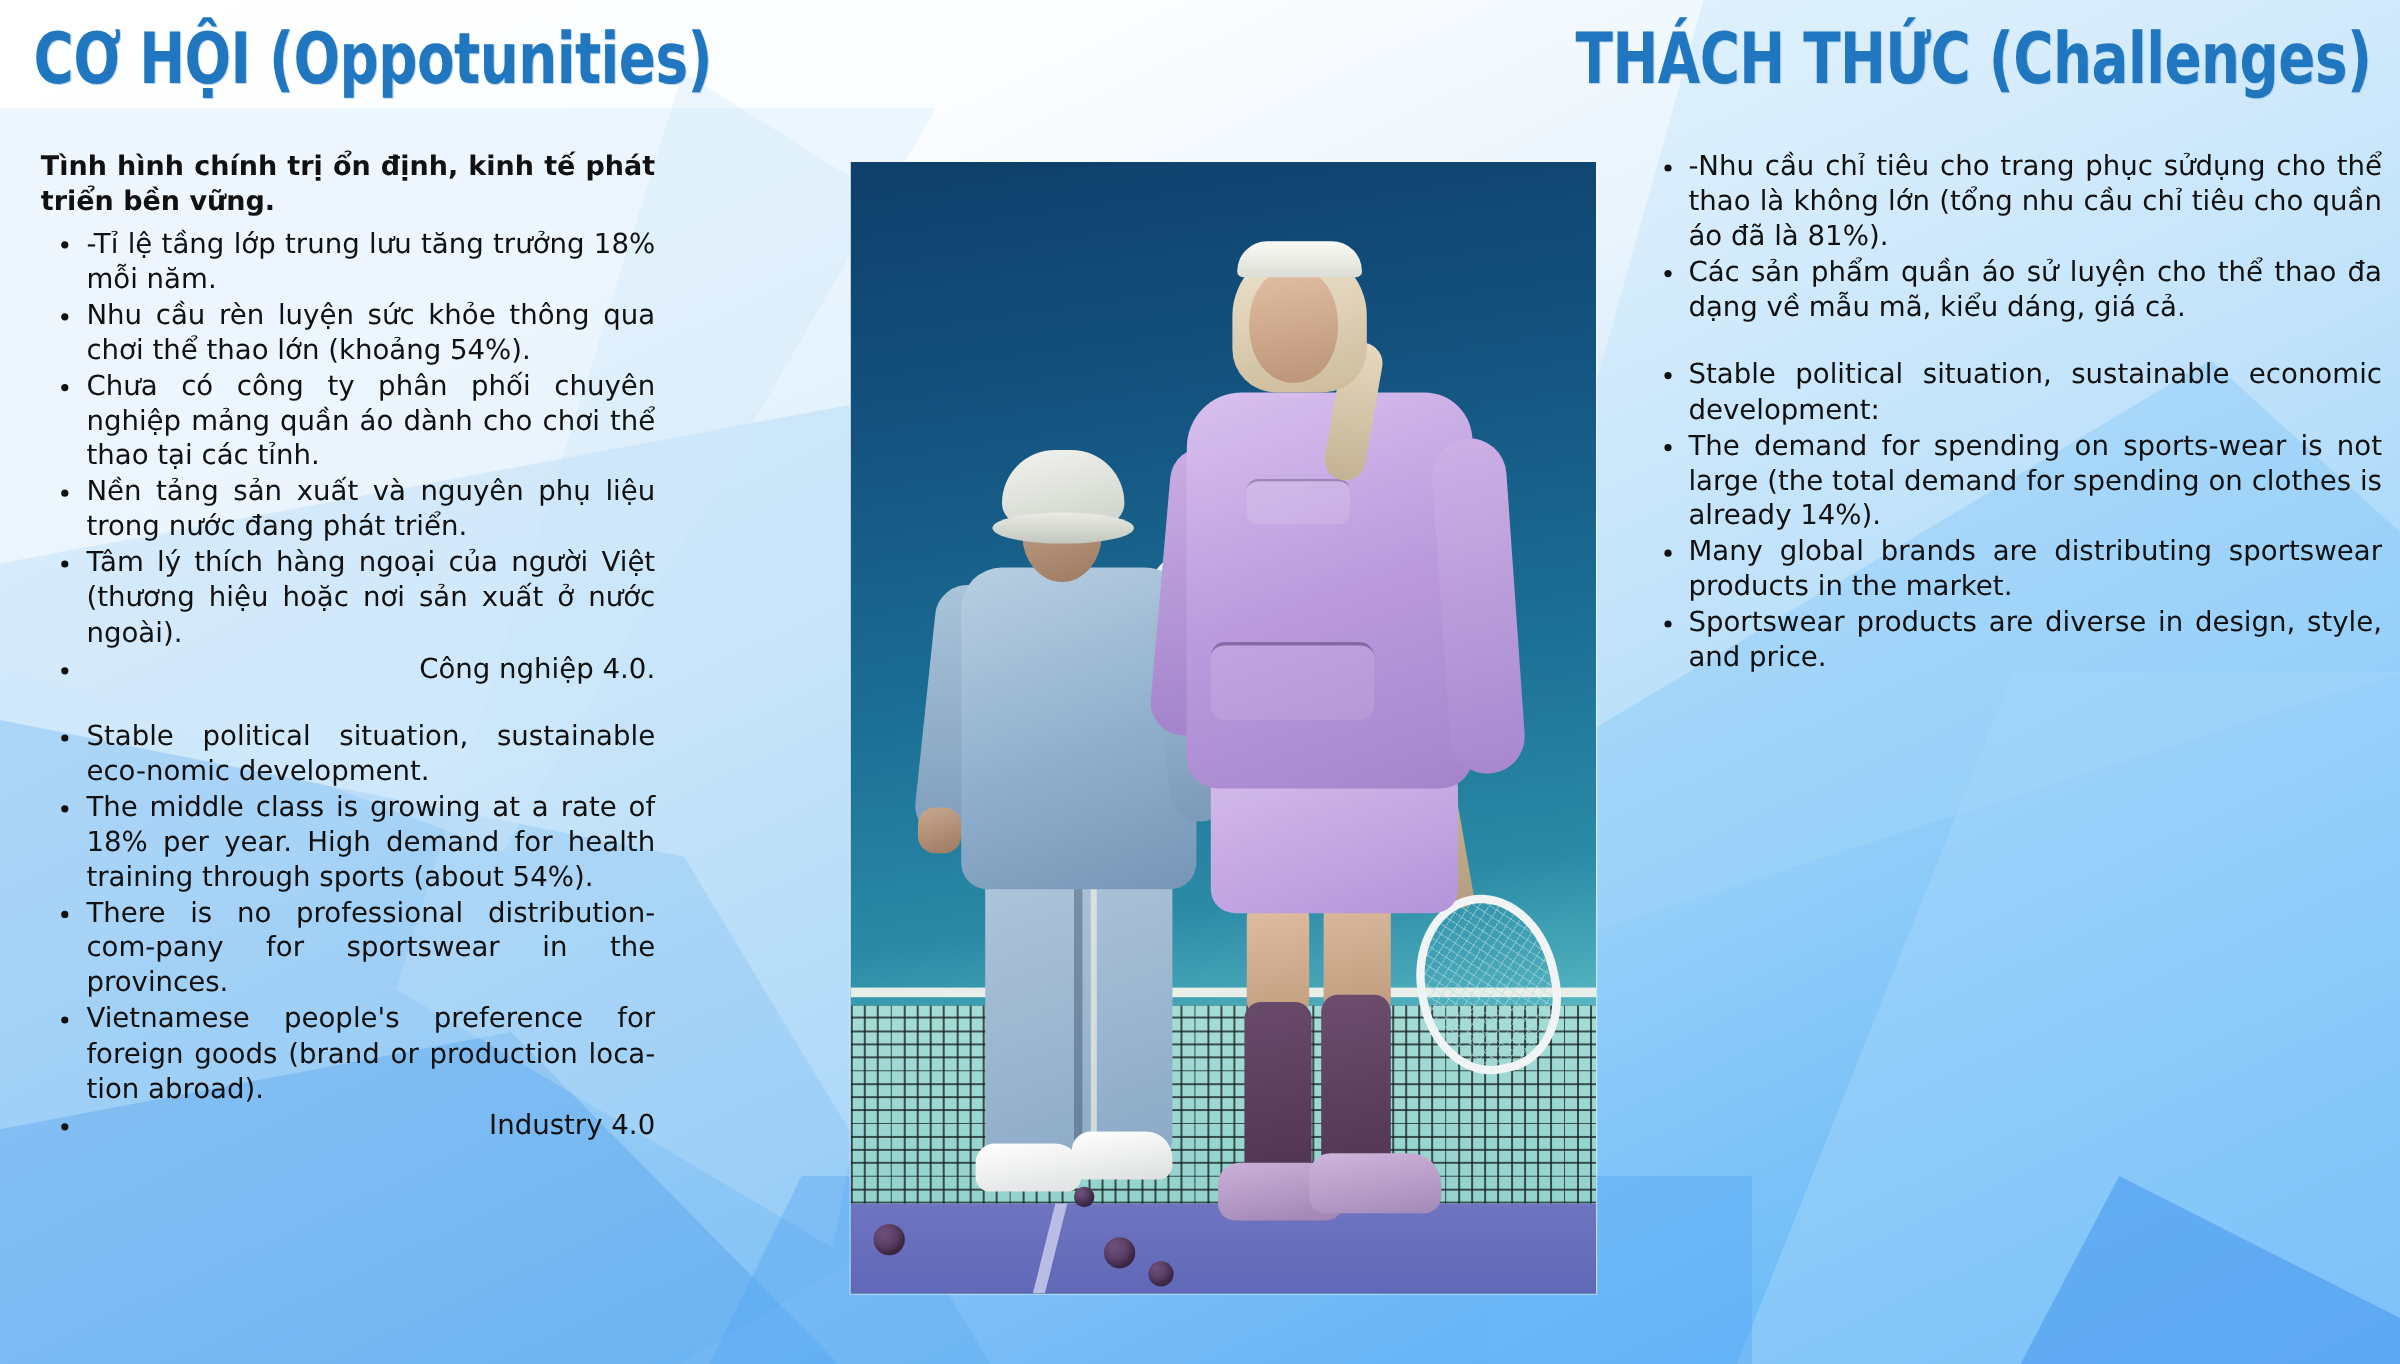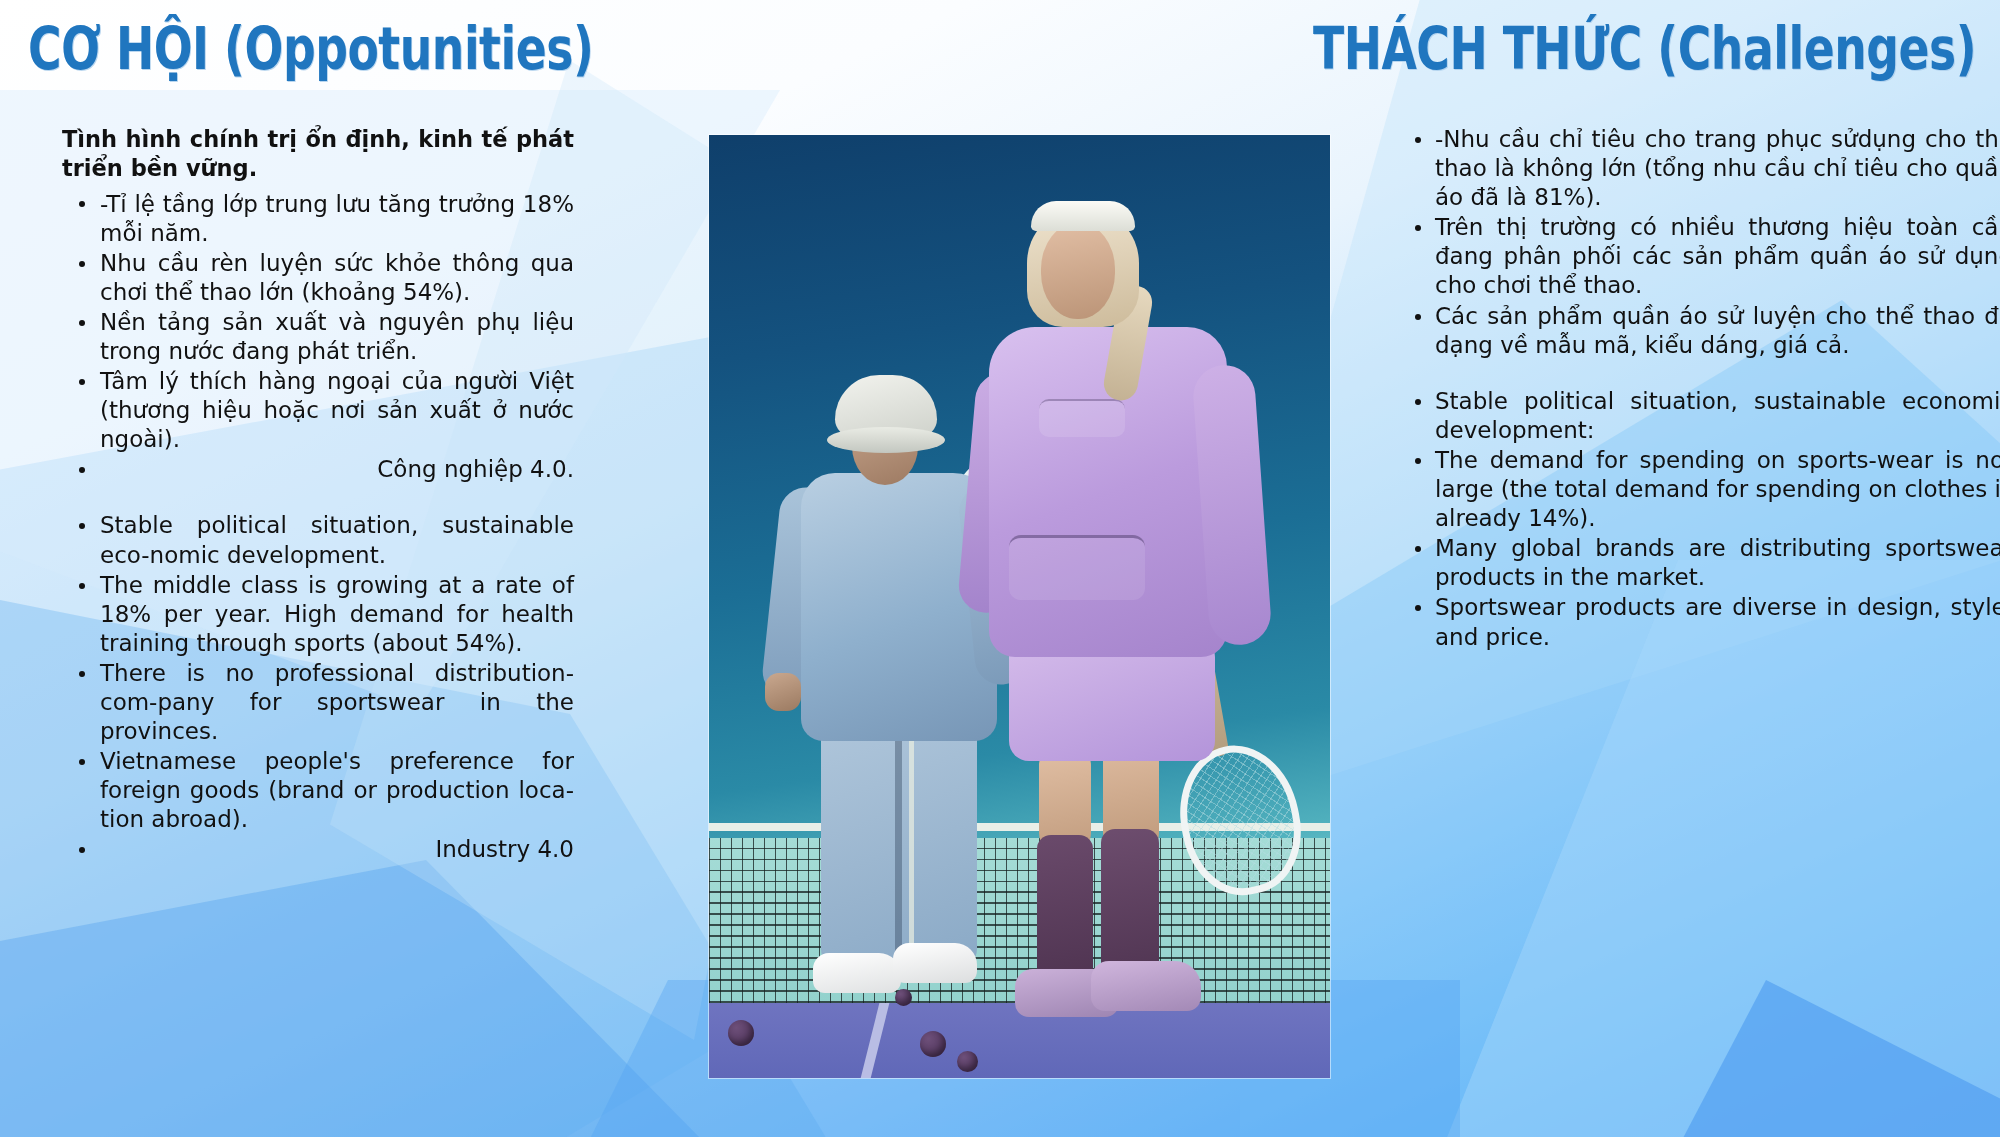--- a/index.html
+++ b/index.html
@@ -51,21 +51,21 @@
     font-family:"DejaVu Sans Condensed","Liberation Sans Narrow","Liberation Sans",sans-serif;
     font-weight:bold;font-size:59px;letter-spacing:-.5px;
     color:#2076BF;white-space:nowrap;
     transform:scaleX(.86);
     text-shadow:1px 1px 0 rgba(170,205,235,.8);
   }
   .title-left{left:28px;transform-origin:left top;}
   .title-right{right:24px;transform-origin:right top;}
 
   
-  .col{position:absolute;top:125px;color:#111;margin-left:28px;}
+  .col{position:absolute;top:125px;color:#111;}
   .col-left{left:34px;width:512px;}
   .col-right{left:1373px;width:612px;}
 
   .lead{
     font-weight:bold;font-size:22.5px;line-height:1.30;
     margin:0 0 6px 0;text-align:justify;
   }
 
   ul.bullets{list-style:none;margin:0;padding:0;}
   ul.bullets li{
@@ -214,40 +214,40 @@
 
   <div class="title title-left">CƠ HỘI (Oppotunities)</div>
   <div class="title title-right">THÁCH THỨC (Challenges)</div>
 
   <div class="col col-left">
     <p class="lead">Tình hình chính trị ổn định, kinh tế phát triển bền vững.</p>
 
     <ul class="bullets">
       <li>-Tỉ lệ tầng lớp trung lưu tăng trưởng 18% mỗi năm.</li>
       <li>Nhu cầu rèn luyện sức khỏe thông qua chơi thể thao lớn (khoảng 54%).</li>
+      <li>Chưa có công ty phân phối chuyên nghiệp mảng quần áo dành cho chơi thể thao tại các tỉnh.</li>
       <li>Nền tảng sản xuất và nguyên phụ liệu trong nước đang phát triển.</li>
       <li>Tâm lý thích hàng ngoại của người Việt (thương hiệu hoặc nơi sản xuất ở nước ngoài).</li>
       <li class="last-line-left">Công nghiệp 4.0.</li>
     </ul>
 
     <div class="gap"></div>
 
     <ul class="bullets">
       <li>Stable political situation, sustainable eco-nomic development.</li>
       <li>The middle class is growing at a rate of 18% per year. High demand for health training through sports (about 54%).</li>
       <li>There is no professional distribution-com-pany for sportswear in the provinces.</li>
       <li>Vietnamese people's preference for foreign goods (brand or production loca-tion abroad).</li>
       <li class="last-line-left">Industry 4.0</li>
     </ul>
   </div>
 
   <div class="col col-right">
     <ul class="bullets">
       <li>-Nhu cầu chỉ tiêu cho trang phục sửdụng cho thể thao là không lớn (tổng nhu cầu chỉ tiêu cho quần áo đã là 81%).</li>
-      <li>Trên thị trường có nhiều thương hiệu toàn cầu đang phân phối các sản phẩm quần áo sử dụng cho chơi thể thao.</li>
       <li>Các sản phẩm quần áo sử luyện cho thể thao đa dạng về mẫu mã, kiểu dáng, giá cả.</li>
     </ul>
 
     <div class="gap"></div>
 
     <ul class="bullets">
       <li>Stable political situation, sustainable economic development:</li>
       <li>The demand for spending on sports-wear is not large (the total demand for spending on clothes is already 14%).</li>
       <li>Many global brands are distributing sportswear products in the market.</li>
       <li>Sportswear products are diverse in design, style, and price.</li>

